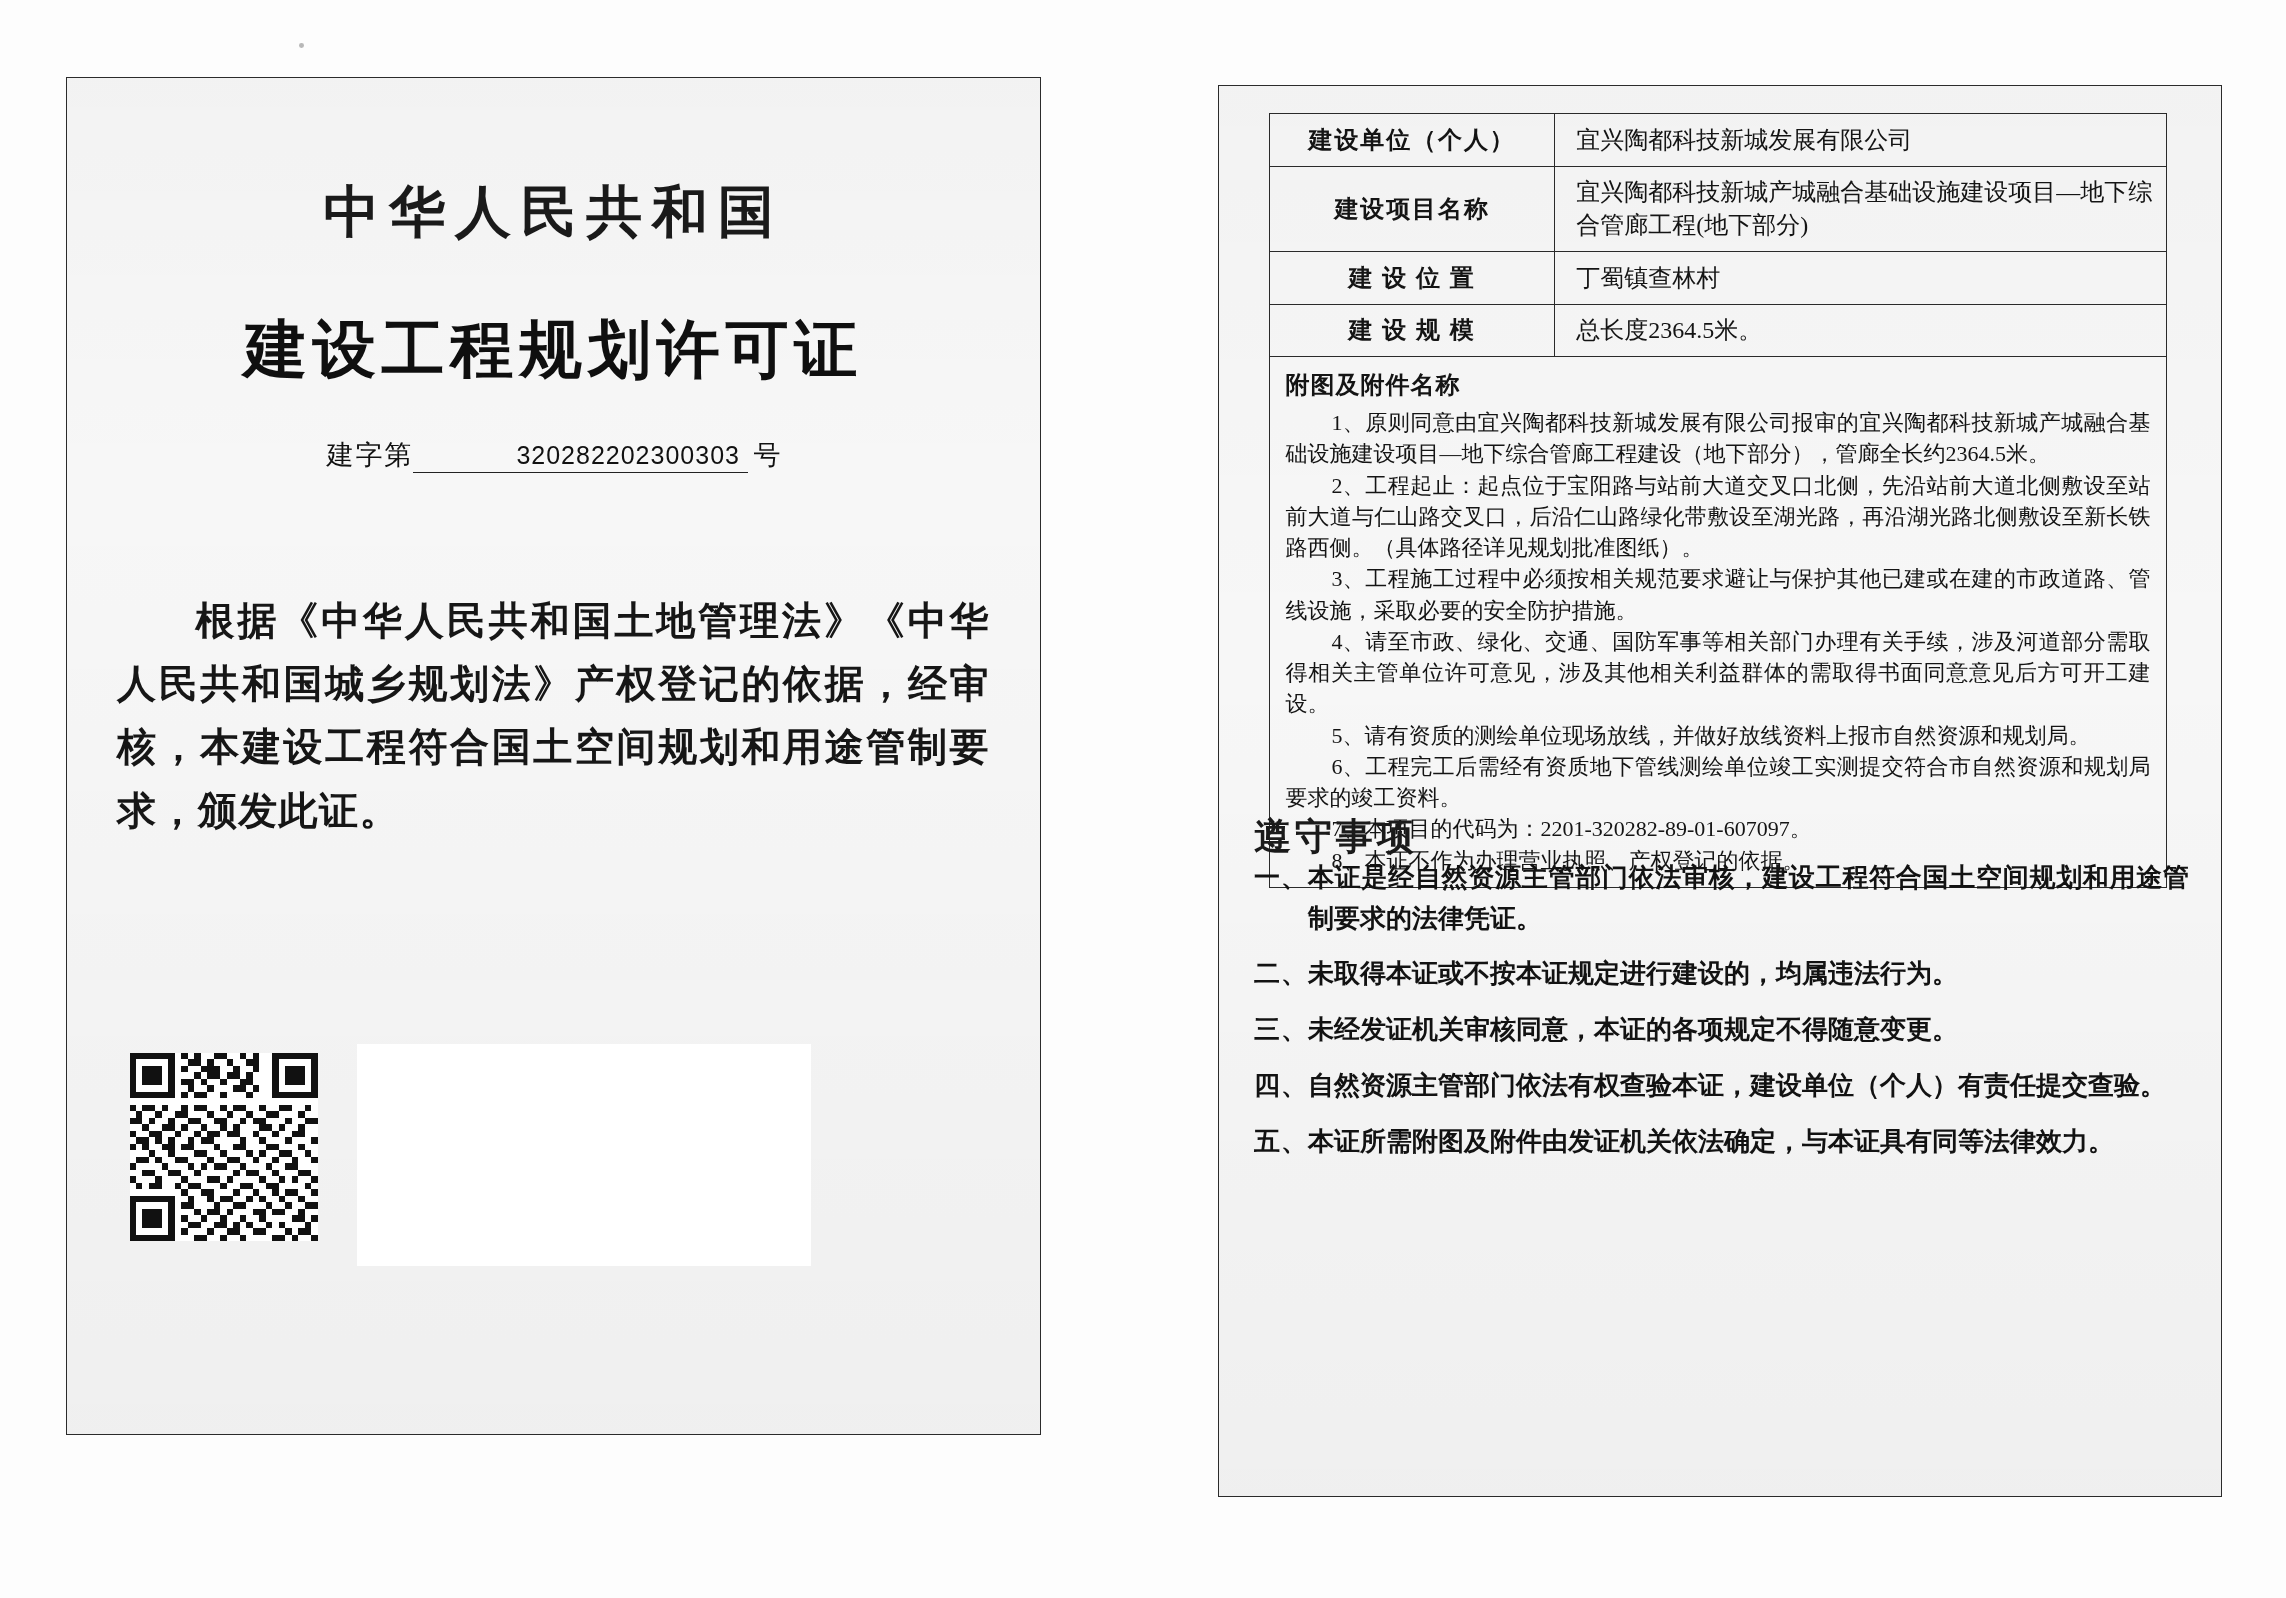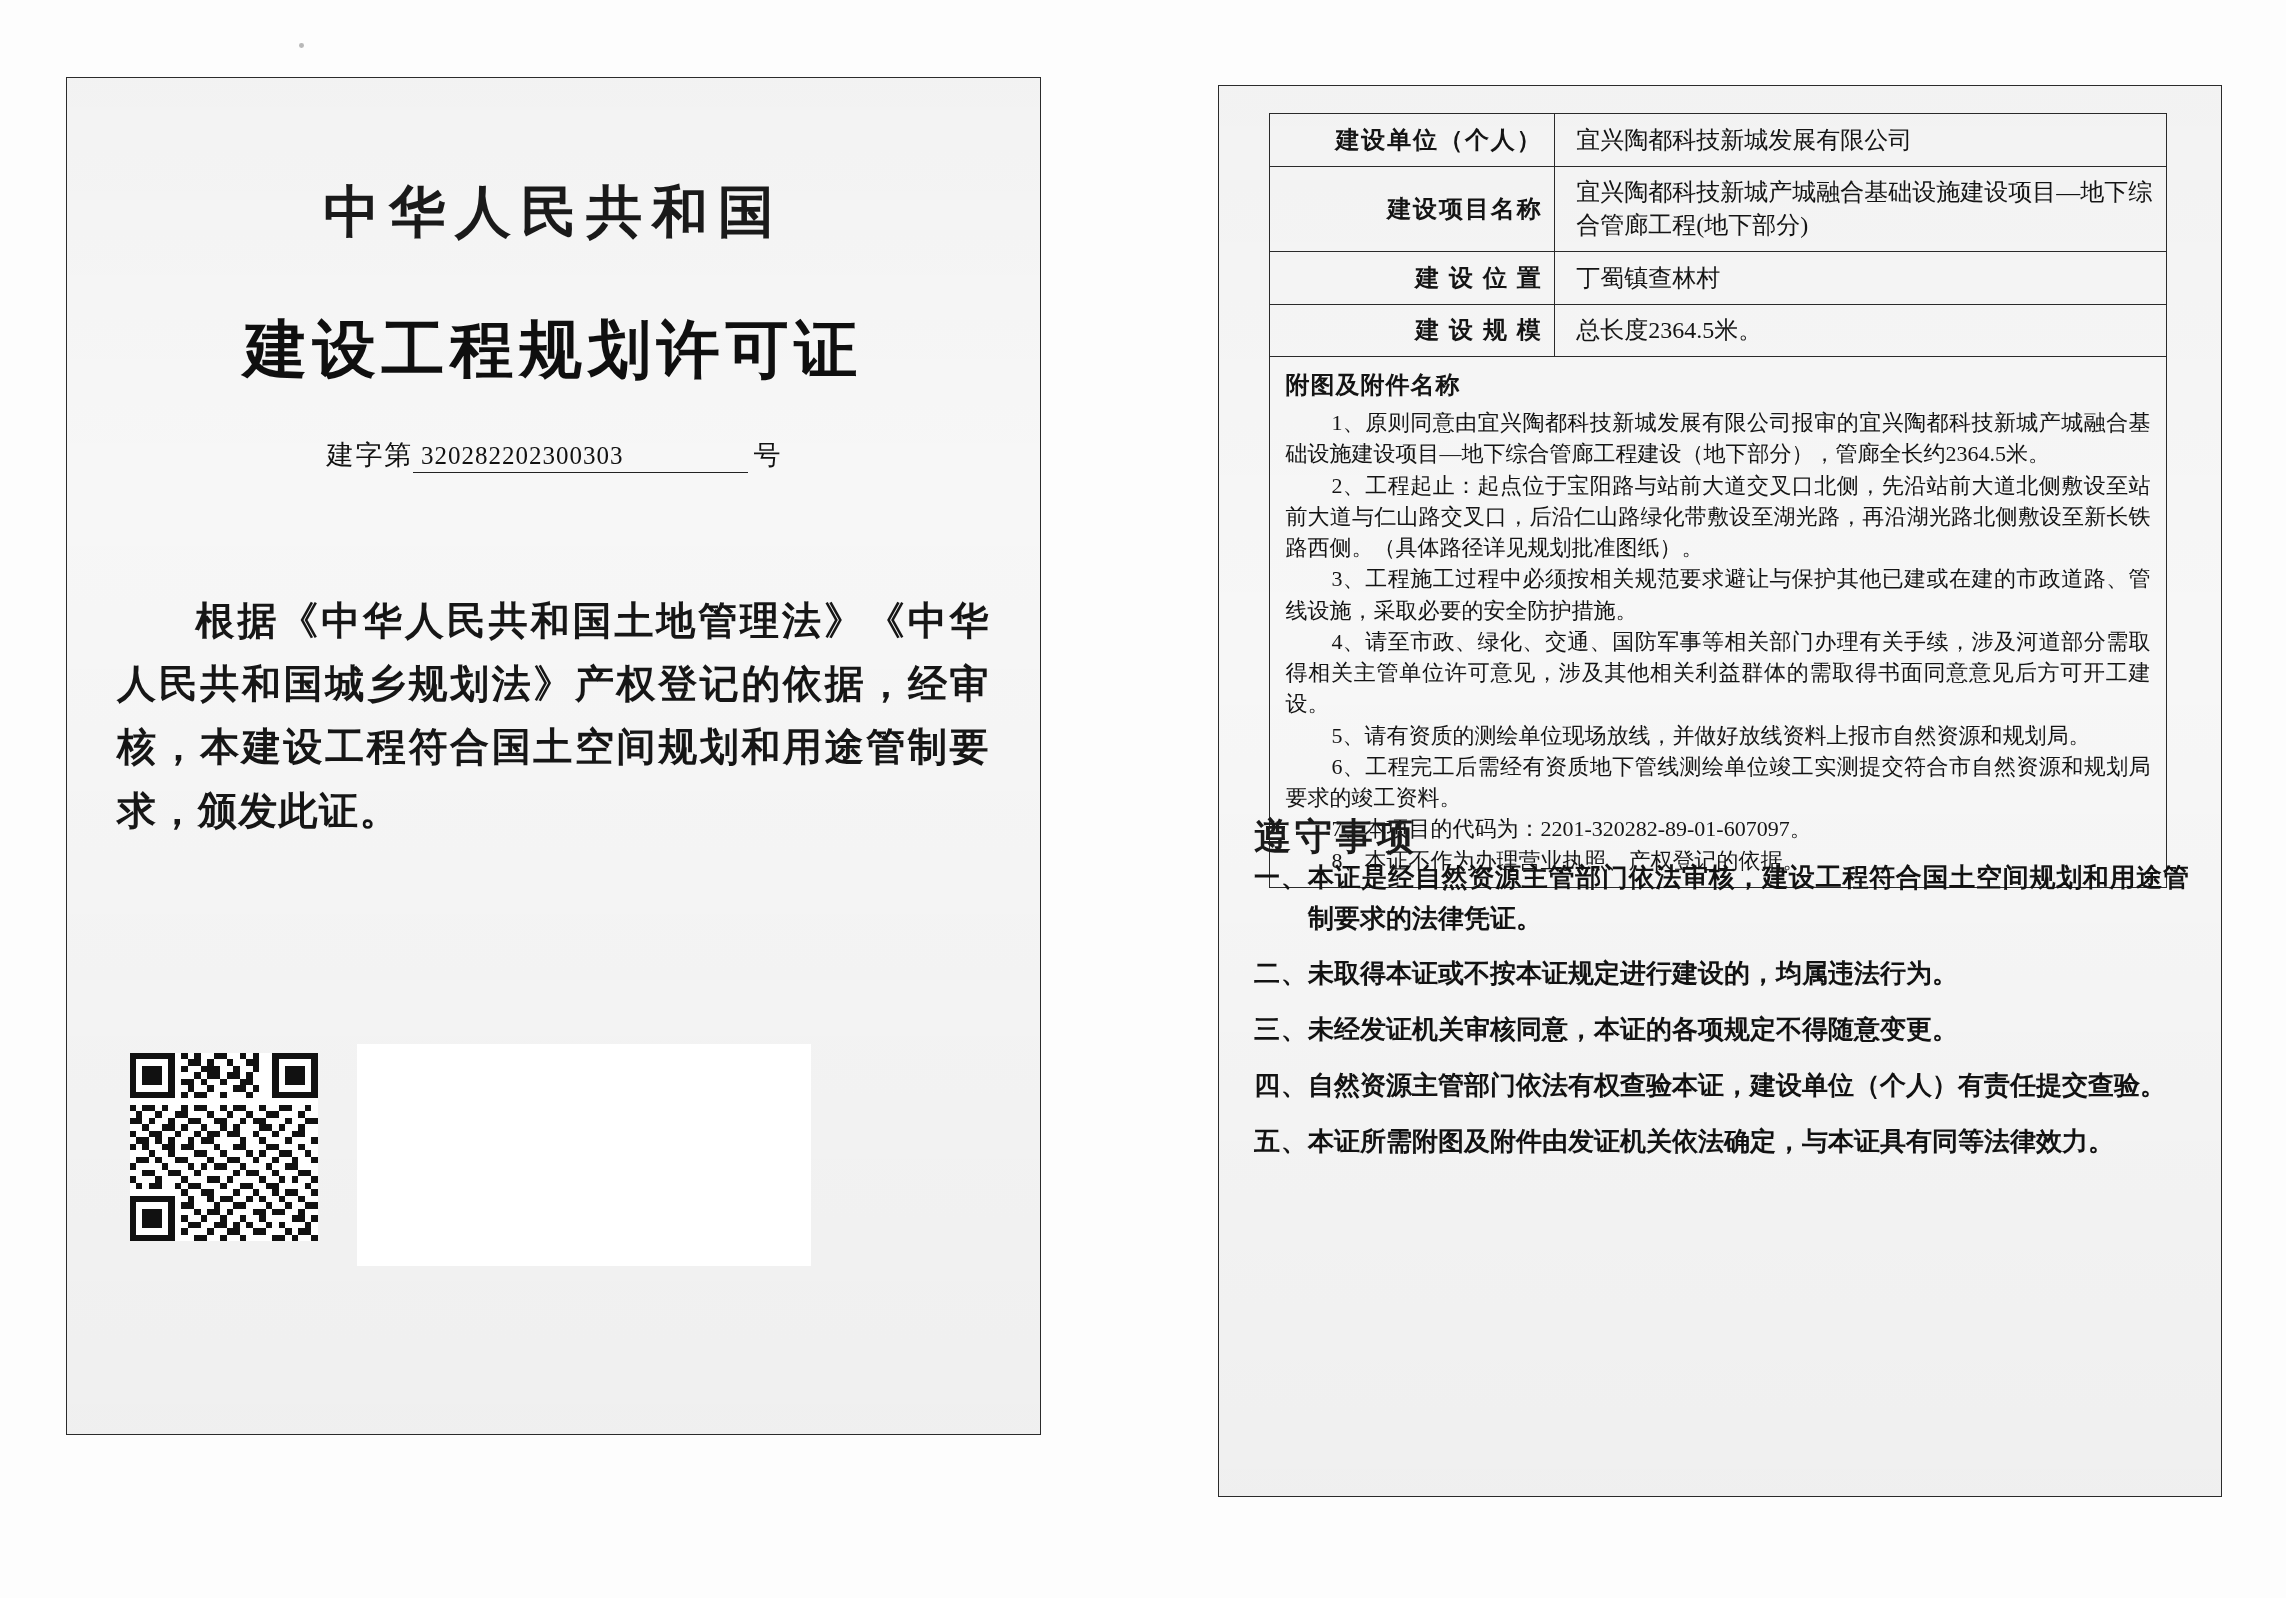--- a/index.html
+++ b/index.html
@@ -55,25 +55,25 @@
     margin-top: 44px;
     display: flex;
     justify-content: center;
     align-items: flex-end;
     font-size: 25px;
   }
   .numline .lbl { font-size: 27px; letter-spacing: 1.9px; }
   .numline .blank {
     border-bottom: 1.9px solid #222;
     min-width: 319px;
-    text-align: left;
+    text-align: right;
     padding: 0 7.7px 1.9px 7.7px;
     font-size: 25px;
     letter-spacing: 1px;
-    font-family: Liberation Serif, serif;
+    font-family: Liberation Sans, sans-serif;
   }
   .numline .suffix { font-size: 27px; margin-left: 5.8px; }
 
   .body-text {
     margin: 116px 50px 0 50px;
     font-size: 39px;
     line-height: 1.62;
     letter-spacing: 1.4px;
     text-align: justify;
     font-weight: 700;
@@ -121,21 +121,21 @@
   .info-table td {
     border: 1.9px solid #2a2a2a;
     padding: 9.7px 11.6px;
     font-size: 24px;
     vertical-align: middle;
     color: #141414;
     line-height: 1.35;
   }
   .info-table td.key {
     width: 261px;
-    text-align: right;
+    text-align: center;
     letter-spacing: 1.9px;
     font-weight: 600;
     white-space: nowrap;
     font-family: Liberation Serif, serif;
   }
   .info-table td.val { padding-left: 21px; }
   .attach-cell {
     height: 348px;
     vertical-align: top !important;
     padding: 11.6px 15.4px !important;

